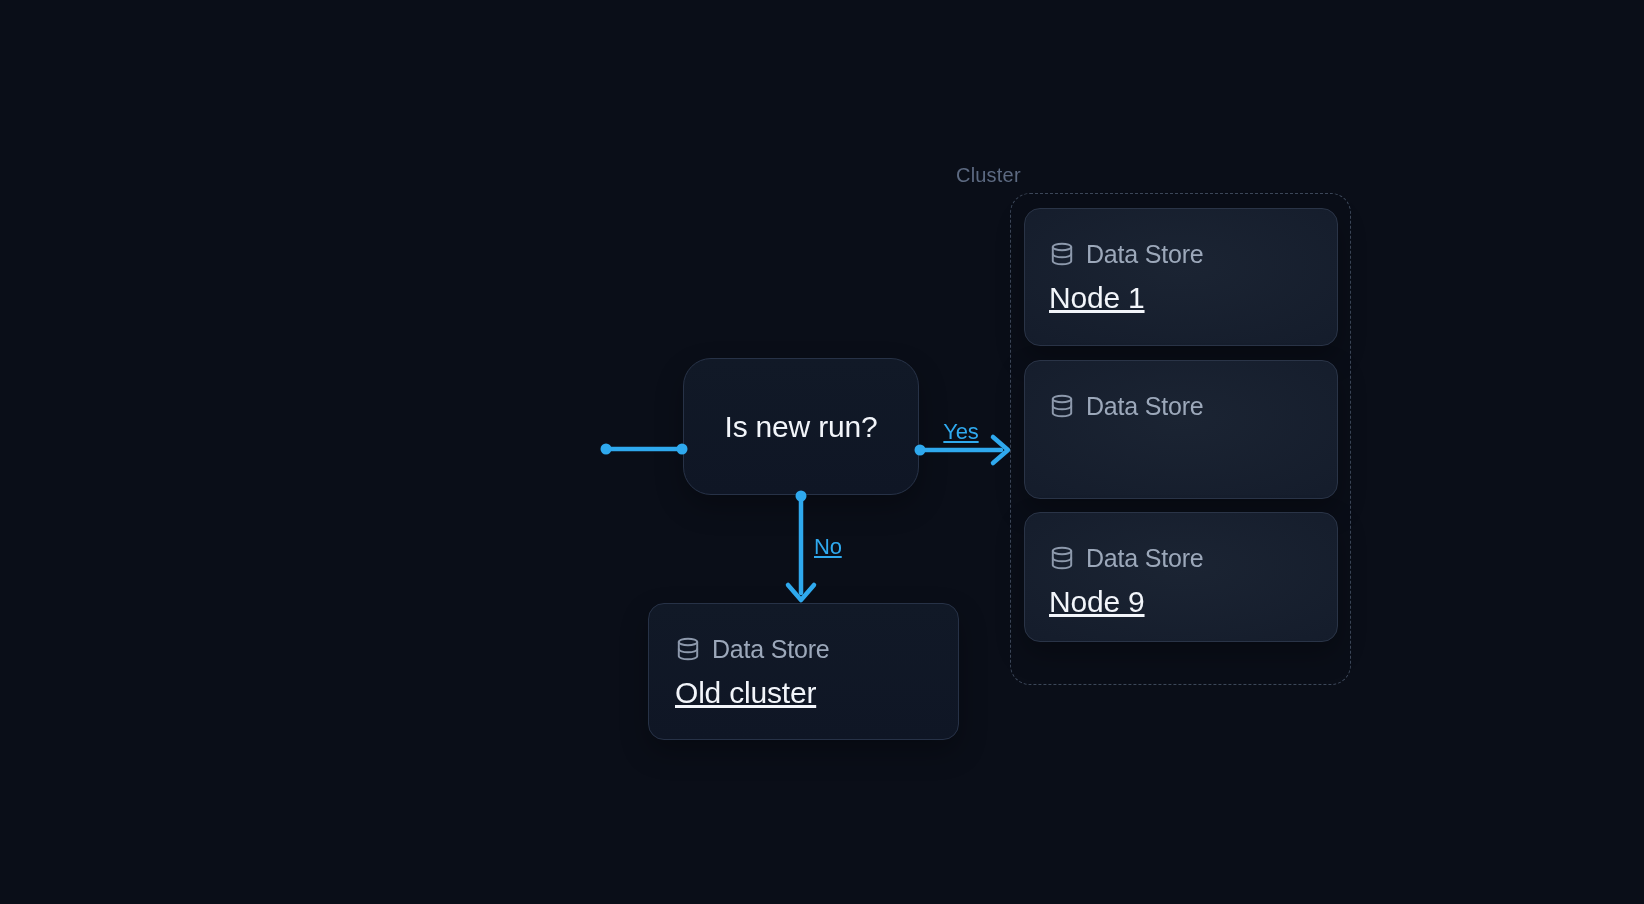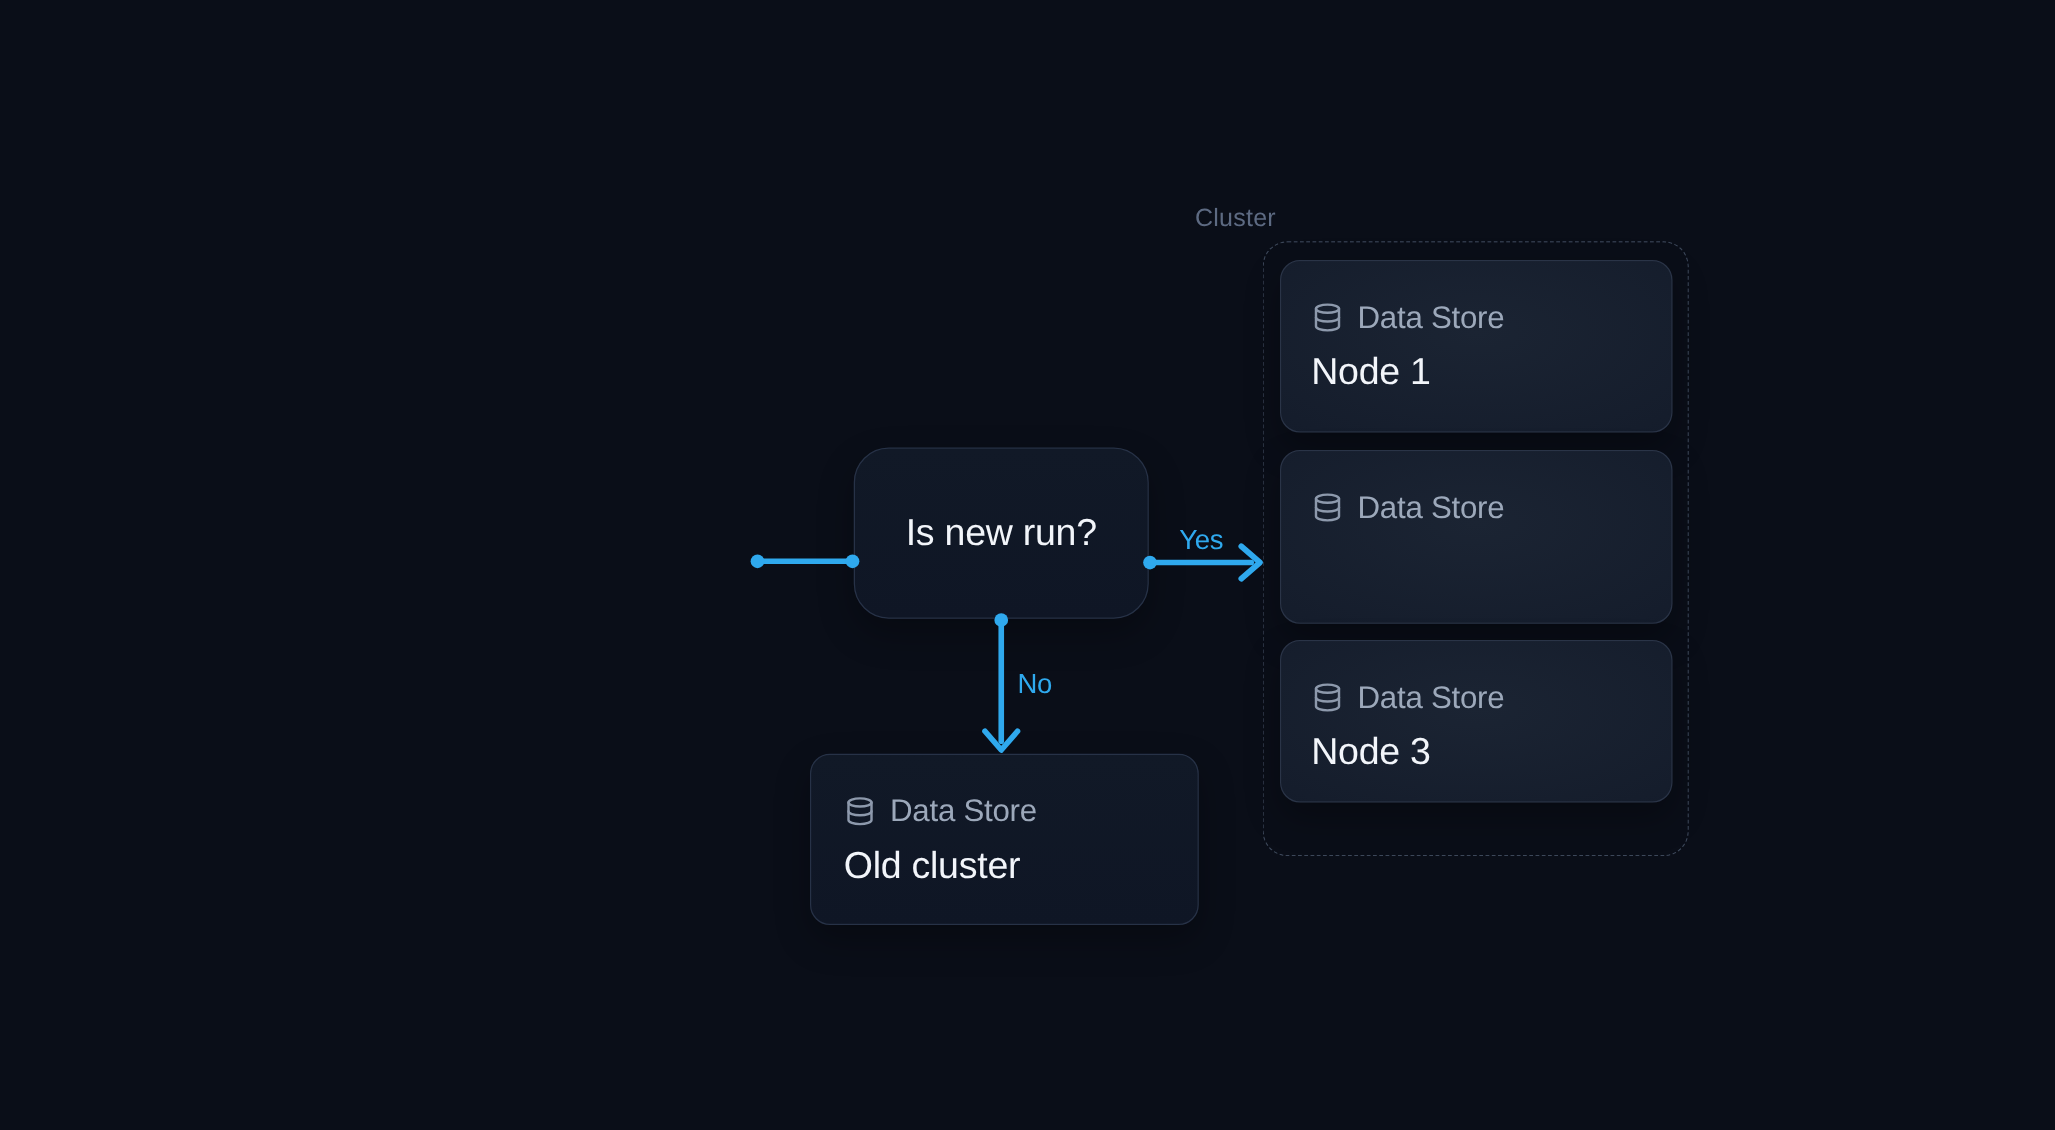--- a/index.html
+++ b/index.html
@@ -43,21 +43,21 @@
     display:inline-flex;align-items:center;justify-content:center;
     width:26px;height:26px;color:var(--icon);flex:0 0 auto;
   }
   .type-row .icon svg{width:100%;height:100%;}
   .type-label{
     font-size:25px;line-height:26px;color:var(--type_label);
     letter-spacing:-0.2px;white-space:nowrap;
   }
   .title{
     margin-top:16px;font-size:30px;line-height:30px;
-    color:var(--title);letter-spacing:-0.2px;white-space:nowrap;
+    color:var(--title);letter-spacing:-0.2px;white-space:nowrap;text-decoration:underline;
   }
   .decision-card{
     display:flex;align-items:center;justify-content:center;padding:0;border-radius:28px;
   }
   .decision-title{
     font-size:30px;color:var(--title);letter-spacing:-0.2px;white-space:nowrap;
   }
   .cluster-box{
     position:absolute;left:1010px;top:193px;width:341px;height:492px;
     border:1.5px dashed var(--cluster_border);
@@ -72,21 +72,21 @@
   .edges{
     position:absolute;left:0;top:0;width:1644px;height:904px;
     pointer-events:none;
   }
   .edges g{pointer-events:auto;}
   .edge-line{stroke:var(--accent);stroke-width:4.5;stroke-linecap:round;}
   .edge-head{stroke:var(--accent);stroke-width:4.5;fill:none;stroke-linecap:round;stroke-linejoin:round;}
   .edge-dot{fill:var(--accent);}
   .edge-label{
     position:absolute;font-size:22px;line-height:22px;
-    color:var(--accent);letter-spacing:-0.2px;white-space:nowrap;
+    color:var(--accent);letter-spacing:-0.2px;white-space:nowrap;text-decoration:underline;
   }
 </style>
 </head>
 <body>
 
 <div class="stage">
 
 
   <div class="card decision-card" style="left:683px;top:358px;width:236px;height:137px;">
     <div class="decision-title">Is new run?</div>
@@ -140,21 +140,21 @@
     <div class="type-row">
       <span class="icon">
         <svg viewBox="0 0 24 24" fill="none" stroke="currentColor" stroke-width="1.8" stroke-linecap="round" stroke-linejoin="round">
           <ellipse cx="12" cy="5.5" rx="8.5" ry="3"></ellipse>
           <path d="M3.5 5.5V12a8.5 3 0 0 0 17 0V5.5"></path>
           <path d="M3.5 12v6.5a8.5 3 0 0 0 17 0V12"></path>
         </svg>
       </span>
       <span class="type-label">Data Store</span>
     </div>
-    <div class="title">Node 3</div>
+    <div class="title">Node 9</div>
   </div>
 
   <svg class="edges" width="1644" height="904" viewBox="0 0 1644 904">
     <g>
       <line class="edge-line" x1="606" y1="449" x2="682" y2="449"></line>
       <circle class="edge-dot" cx="606" cy="449" r="5.5"></circle>
       <circle class="edge-dot" cx="682" cy="449" r="5.5"></circle>
     </g>
     <g>
       <circle class="edge-dot" cx="920" cy="450" r="5.5"></circle>

